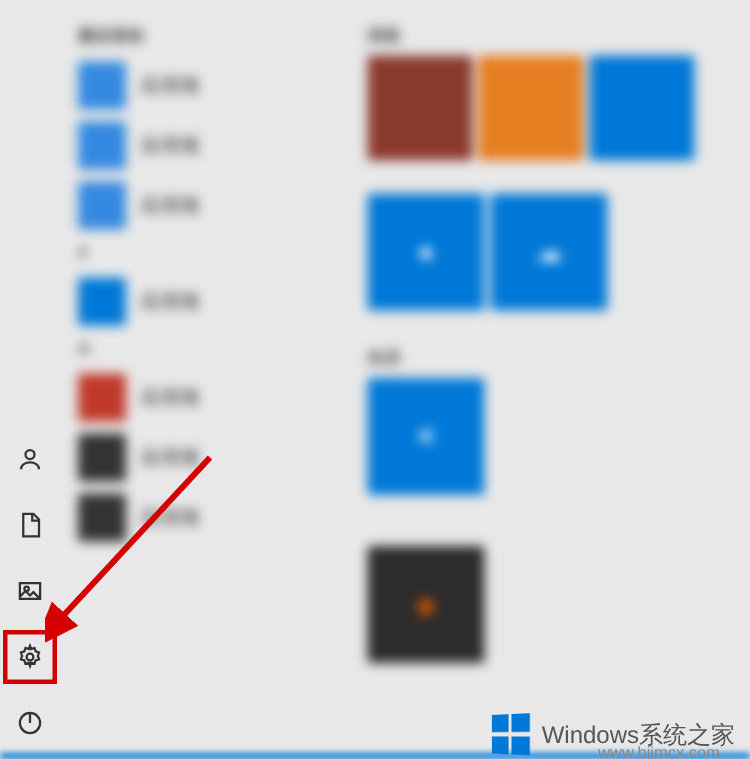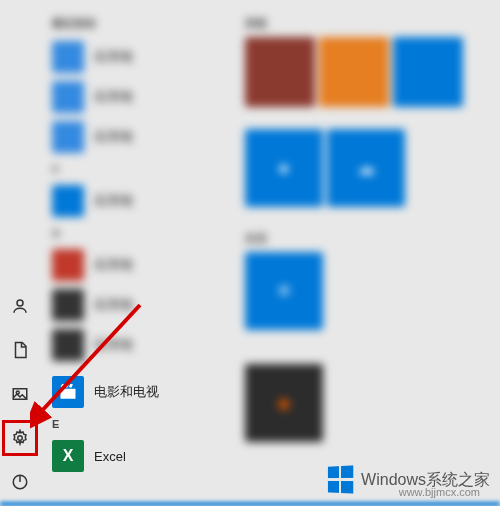--- a/index.html
+++ b/index.html
@@ -114,21 +114,21 @@
     .red-arrow {
       position: absolute;
       left: 30px;
       top: 300px;
       pointer-events: none;
       z-index: 100;
     }
     .watermark {
       position: absolute;
       right: 10px;
-      bottom: 12px;
+      bottom: 2px;
       display: flex;
       align-items: center;
       gap: 6px;
       font-size: 16px;
       color: #555;
       z-index: 50;
     }
     .watermark-sub {
       position: absolute;
       right: 10px;
@@ -224,35 +224,20 @@
     <div class="app-item">
         <div class="app-icon" style="background:#333"></div>
         <div class="app-label">应用项</div>
       </div>
     <div class="app-item">
         <div class="app-icon" style="background:#333"></div>
         <div class="app-label">应用项</div>
       </div>
   </div>
 
-  <div class="app-list-clear" style="top:372px">
-    <div class="app-item">
-      <div class="app-icon" style="background:#0078d7;display:flex;align-items:center;justify-content:center">
-        <svg width="20" height="20" viewBox="0 0 24 24" fill="white">
-            <path d="M3 6l2-4 3 1-2 4zm5 0l2-4 3 1-2 4zm5 0l2-4 3 1-2 4zM3 8h18v12H3z"></path>
-          </svg>
-      </div>
-      <div class="app-label">电影和电视</div>
-    </div>
-    <div class="app-section-header">E</div>
-    <div class="app-item">
-      <div class="app-icon" style="background:#107c41;display:flex;align-items:center;justify-content:center;color:white;font-weight:bold;font-size:16px">X</div>
-      <div class="app-label">Excel</div>
-    </div>
-  </div>
 
   <div class="tiles">
     <div class="tile-group-label">浏览</div>
     <div class="tile-row">
       <div class="tile sm" style="background:#8b3a2f"></div>
       <div class="tile sm" style="background:#e67e22"></div>
       <div class="tile sm" style="background:#0078d7"></div>
     </div>
     <div style="height:18px"></div>
     <div class="tile-row">

